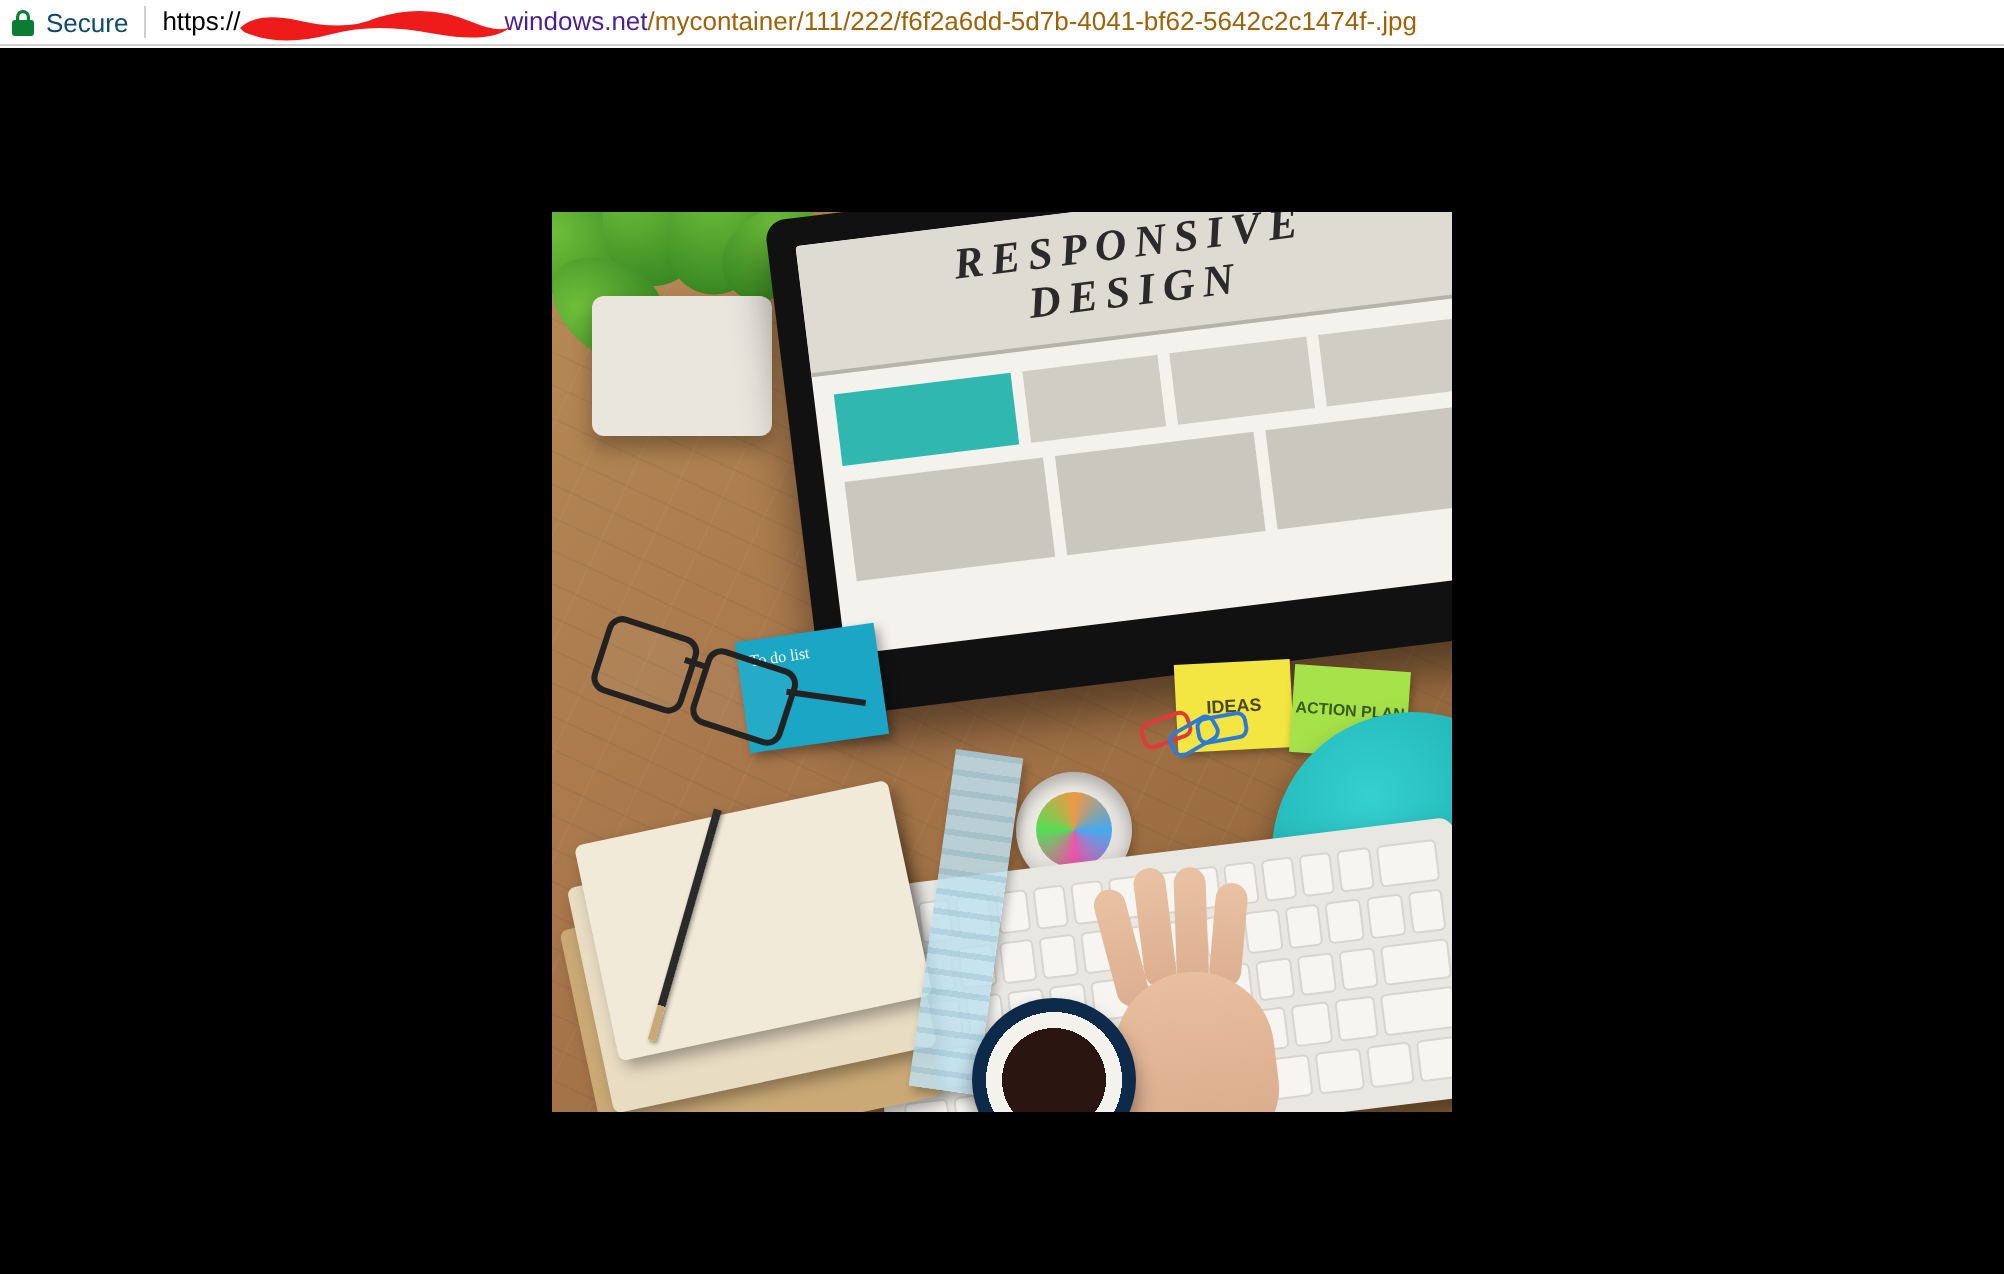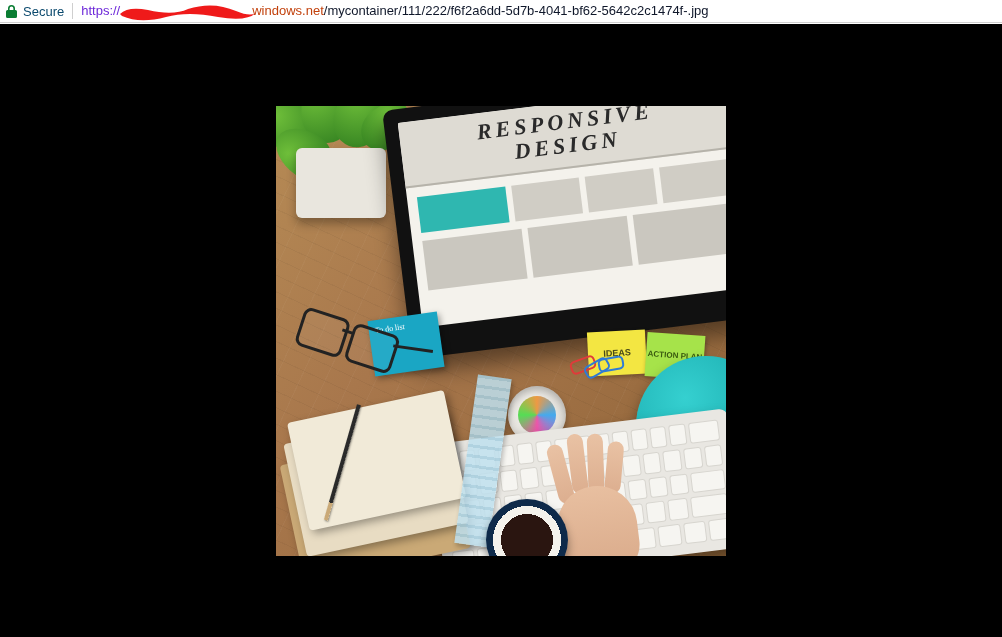--- a/index.html
+++ b/index.html
@@ -5,23 +5,23 @@
   html,body{margin:0;padding:0;height:100%;font-family:"Segoe UI",Arial,sans-serif;overflow:hidden}
   body{width:1002px;height:637px;background:#fff}
   
   .addr{height:23px;border-bottom:1px solid #d0d0d0;display:flex;align-items:center;
         font-size:13px;color:#555;padding:0 6px;box-sizing:border-box}
   .lock{width:11px;height:13px;margin-right:6px;position:relative}
   .lock svg{display:block}
   .secure{color:#0c4a6e;margin-right:8px}
   .sep{width:1px;height:16px;background:#cfcfcf;margin-right:8px}
   .url{white-space:nowrap;color:#555}
-  .url .scheme{color:#6d28d9}
-  .url .dom{color:#c2410c}
-  .url .path{color:#0f172a}
+  .url .scheme{color:#000000}
+  .url .dom{color:#4c1d95}
+  .url .path{color:#a16207}
   .redact{display:inline-block;width:130px;height:14px;vertical-align:middle;position:relative;margin:0 1px}
   .redact svg{position:absolute;top:-3px;left:-3px}
   
   .vp{position:absolute;left:0;right:0;top:24px;bottom:0;background:#000;
       display:flex;align-items:center;justify-content:center}
   .photo{width:450px;height:450px;position:relative;overflow:hidden;
          background:linear-gradient(135deg,#b68b55 0%,#a8774c 40%,#8f6437 100%)}
   
   .grain{position:absolute;inset:0;background:
     repeating-linear-gradient(25deg,rgba(0,0,0,0) 0 14px,rgba(0,0,0,.04) 14px 15px),

